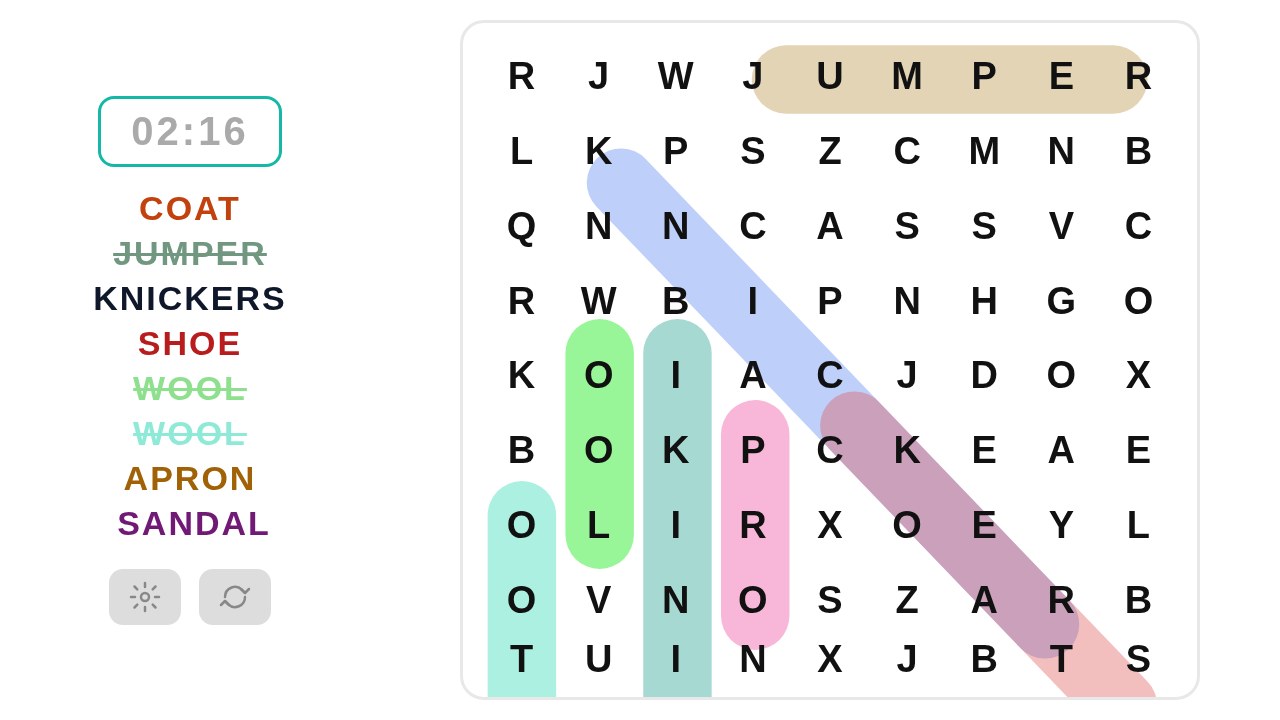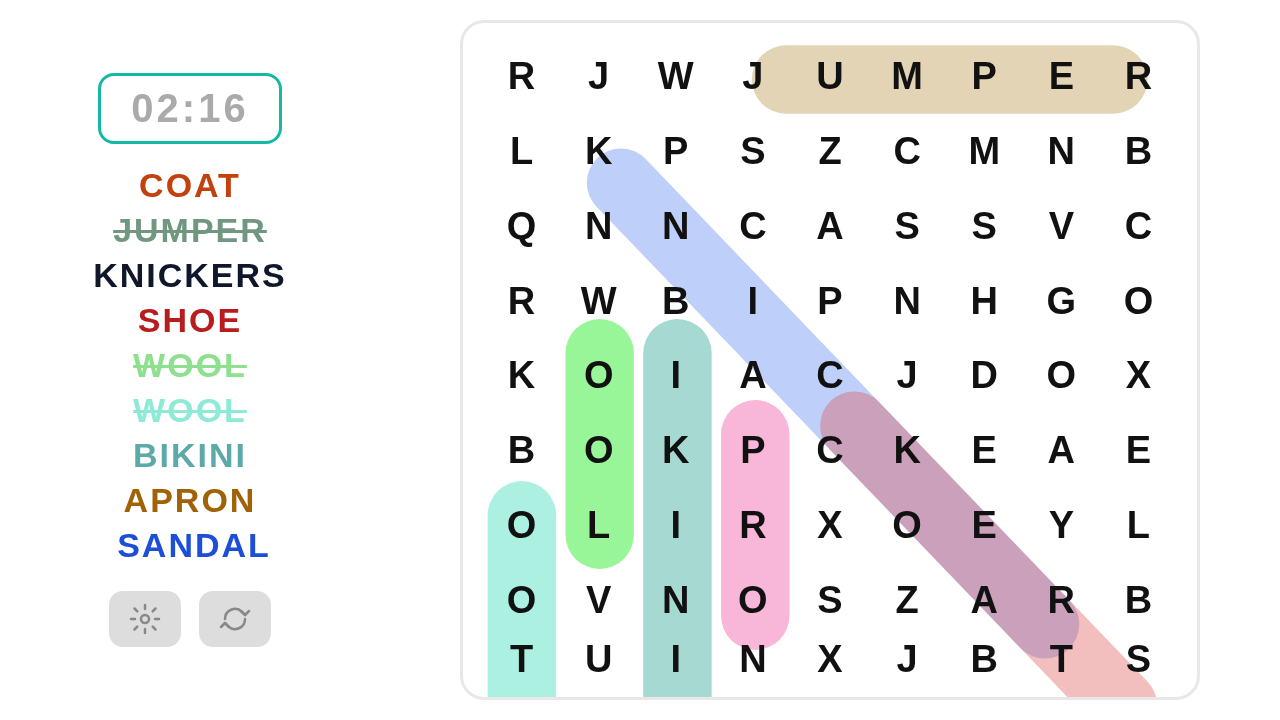--- a/index.html
+++ b/index.html
@@ -136,23 +136,22 @@
     <div class="timer-box">02:16</div>
 
     <div class="word-list">
 
     <div class="word-item" style="color: #c2410c;">COAT</div>
         <div class="word-item" style="color: #14532d; text-decoration: line-through; opacity: 0.6;">JUMPER</div>
         <div class="word-item" style="color: #0f172a;">KNICKERS</div>
         <div class="word-item" style="color: #b91c1c;">SHOE</div>
         <div class="word-item" style="color: rgb(68, 204, 68); text-decoration: line-through; opacity: 0.6;">WOOL</div>
         <div class="word-item" style="color: rgb(68, 221, 187); text-decoration: line-through; opacity: 0.6;">WOOL</div>
-        <div class="word-item" style="color: rgb(91, 170, 168);">BIKINI</div>
         <div class="word-item" style="color: #a16207;">APRON</div>
-        <div class="word-item" style="color: #1d4ed8; margin-left: 8px;">SANDAL</div>
+        <div class="word-item" style="color: #701a75; margin-left: 8px;">SANDAL</div>
       </div>
 
     <div class="bottom-buttons">
       <button class="icon-btn">
         <svg width="32" height="32" viewBox="0 0 32 32" fill="none">
           <circle cx="16" cy="16" r="4" stroke="#888" stroke-width="2.5"></circle>
           <path d="M16 2v4M16 26v4M2 16h4M26 16h4M5.5 5.5l2.8 2.8M23.7 23.7l2.8 2.8M5.5 26.5l2.8-2.8M23.7 8.3l2.8-2.8" stroke="#888" stroke-width="2.5" stroke-linecap="round"></path>
         </svg>
       </button>
       <button class="icon-btn">

